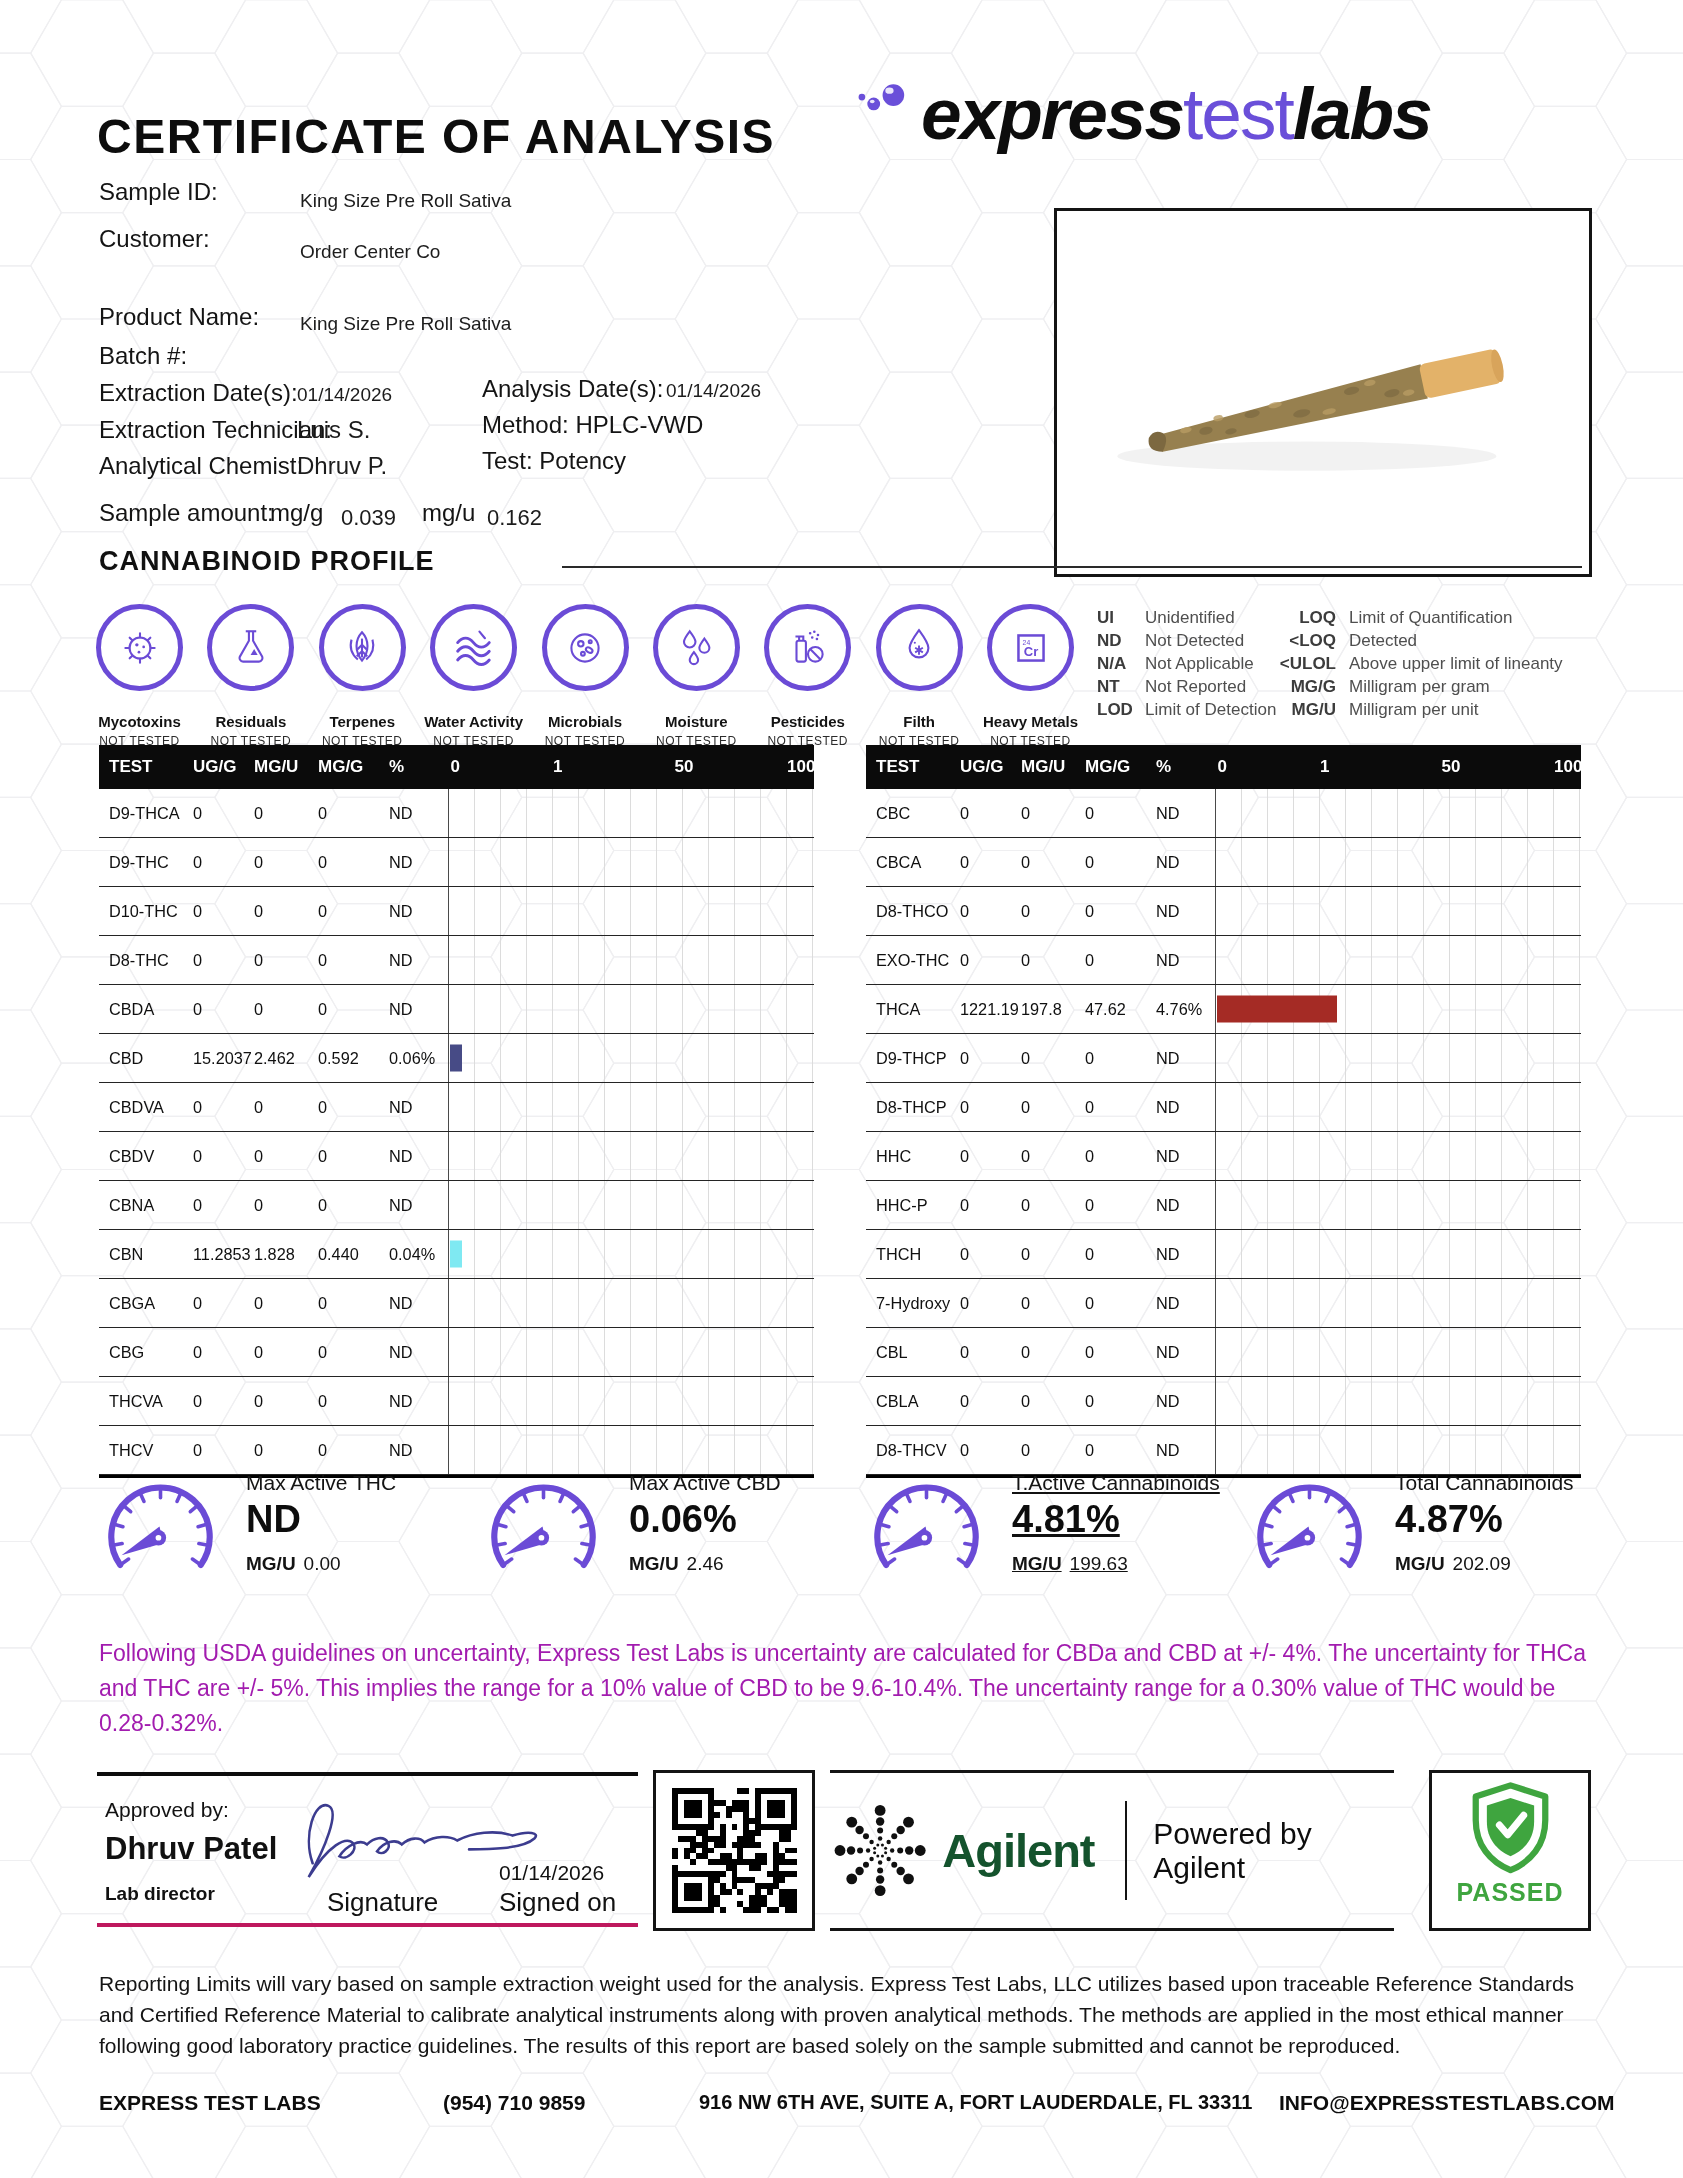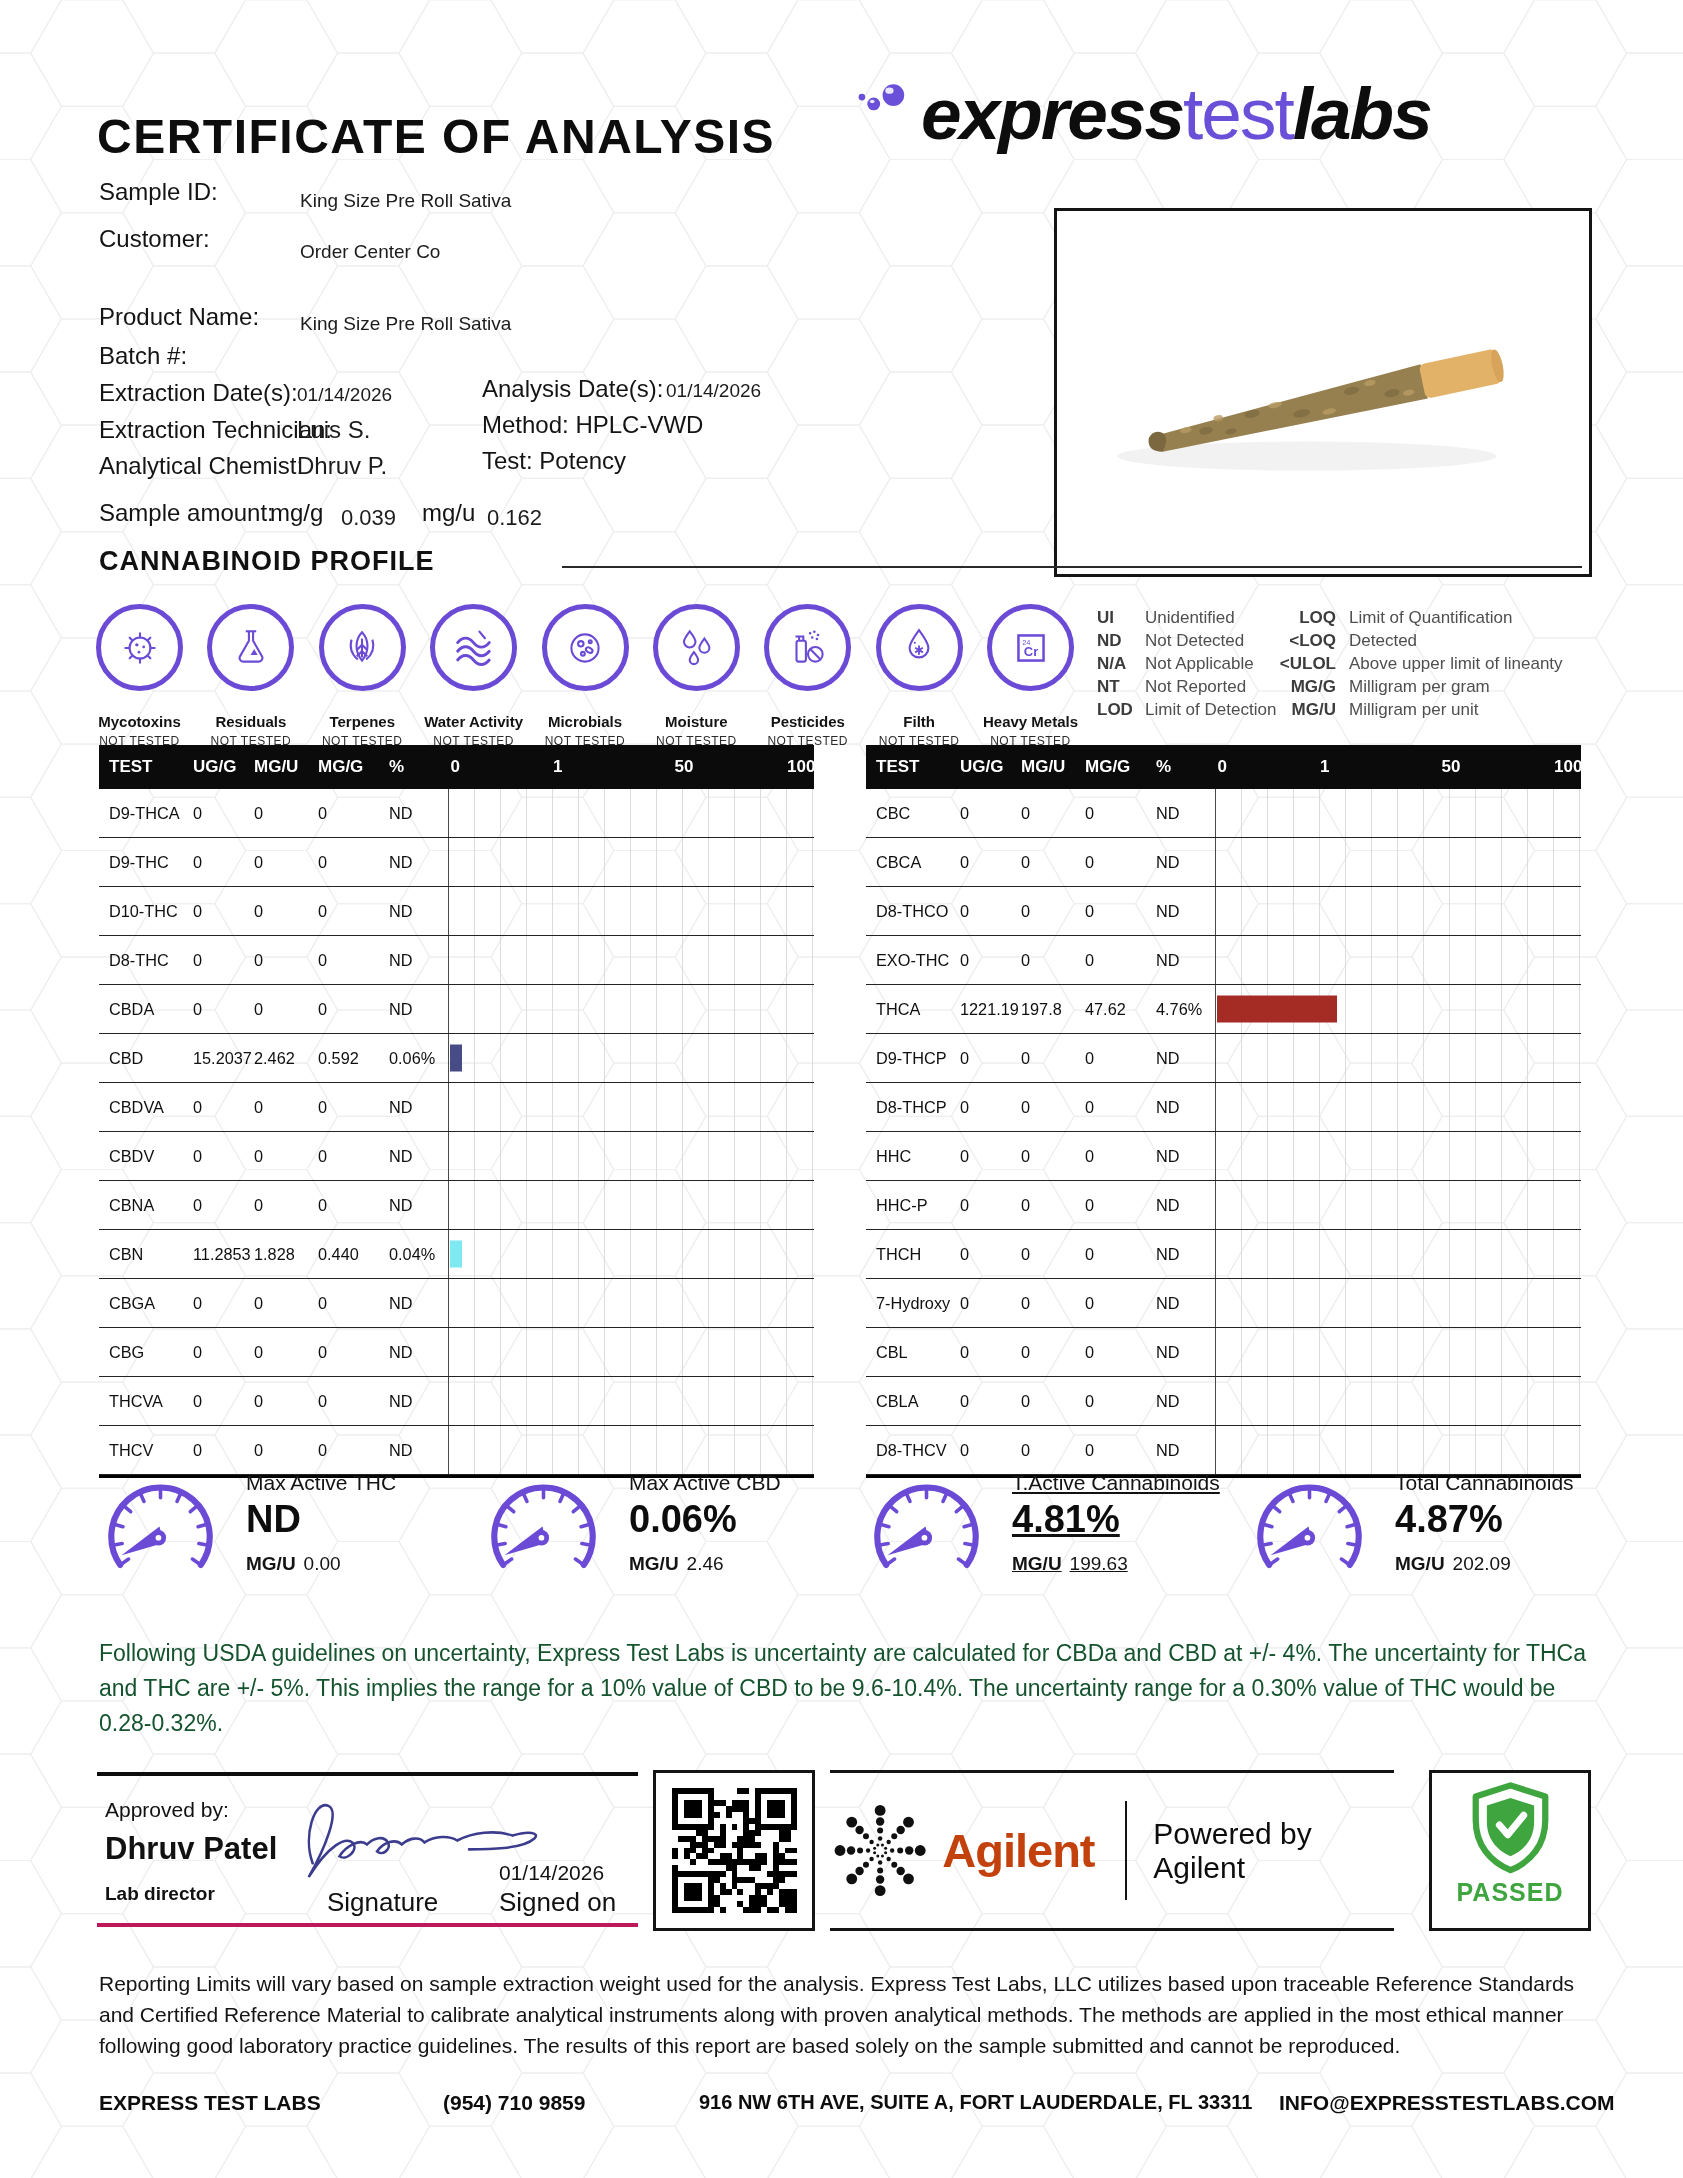--- a/index.html
+++ b/index.html
@@ -59,38 +59,38 @@
 
   .gauges{position:absolute;left:0;top:1471px;width:1683px;z-index:2;}
   .gauge{position:absolute;display:flex;align-items:flex-start;}
   .gtxt{margin-left:24px;}
   .gtitle{font-size:21px;color:#141414;}
   .gvalue{font-size:38px;font-weight:800;margin-top:3px;color:#0d0d0d;}
   .gunit{font-size:19px;margin-top:12px;color:#141414;}
   .gunit b{font-weight:800;margin-right:8px;}
 
   .uncertainty{position:absolute;left:99px;top:1636px;width:1490px;font-size:23px;
-               line-height:35px;z-index:2;color:#14532d;margin:0;}
+               line-height:35px;z-index:2;color:#a21caf;margin:0;}
 
   .approve-box{position:absolute;left:97px;top:1772px;width:541px;height:147px;
                border-top:4px solid #0d0d0d;border-bottom:4px solid #be185d;z-index:2;}
   .ap-lbl{position:absolute;left:8px;top:22px;font-size:21px;}
   .ap-name{position:absolute;left:8px;top:55px;font-size:31px;font-weight:800;}
   .ap-role{position:absolute;left:8px;top:107px;font-size:19px;font-weight:800;}
   .ap-sig{position:absolute;left:178px;top:8px;}
   .ap-sig-lbl{position:absolute;left:230px;top:111px;font-size:26px;}
   .ap-date{position:absolute;left:402px;top:85px;font-size:21px;}
   .ap-signed{position:absolute;left:402px;top:111px;font-size:26px;}
 
   .qr-box{position:absolute;left:653px;top:1770px;width:156px;height:155px;
           border:3px solid #141414;z-index:2;display:flex;align-items:center;justify-content:center;background:#fff;}
   .agilent{position:absolute;left:830px;top:1770px;width:564px;height:155px;
            border-top:3px solid #141414;border-bottom:3px solid #141414;z-index:2;
            display:flex;align-items:center;}
-  .ag-brand{font-size:47px;font-weight:800;color:#c2410c;margin-left:12px;letter-spacing:-1px;}
+  .ag-brand{font-size:47px;font-weight:800;color:#14532d;margin-left:12px;letter-spacing:-1px;}
   .ag-div{width:3px;height:99px;background:#141414;margin:0 26px 0 30px;}
   .ag-powered{font-size:30px;color:#0d0d0d;}
   .passed-box{position:absolute;left:1429px;top:1770px;width:156px;height:155px;
               border:3px solid #141414;z-index:2;text-align:center;background:#fff;}
   .passed-lbl{font-size:25px;font-weight:800;color:#3fa53f;letter-spacing:1px;margin-top:-2px;}
 
   .disclaimer{position:absolute;left:99px;top:1968px;width:1493px;font-size:21px;
               line-height:31px;z-index:2;color:#141414;margin:0;}
   .foot{position:absolute;top:2091px;font-size:21px;font-weight:bold;z-index:2;white-space:nowrap;color:#0d0d0d;}
 </style>

